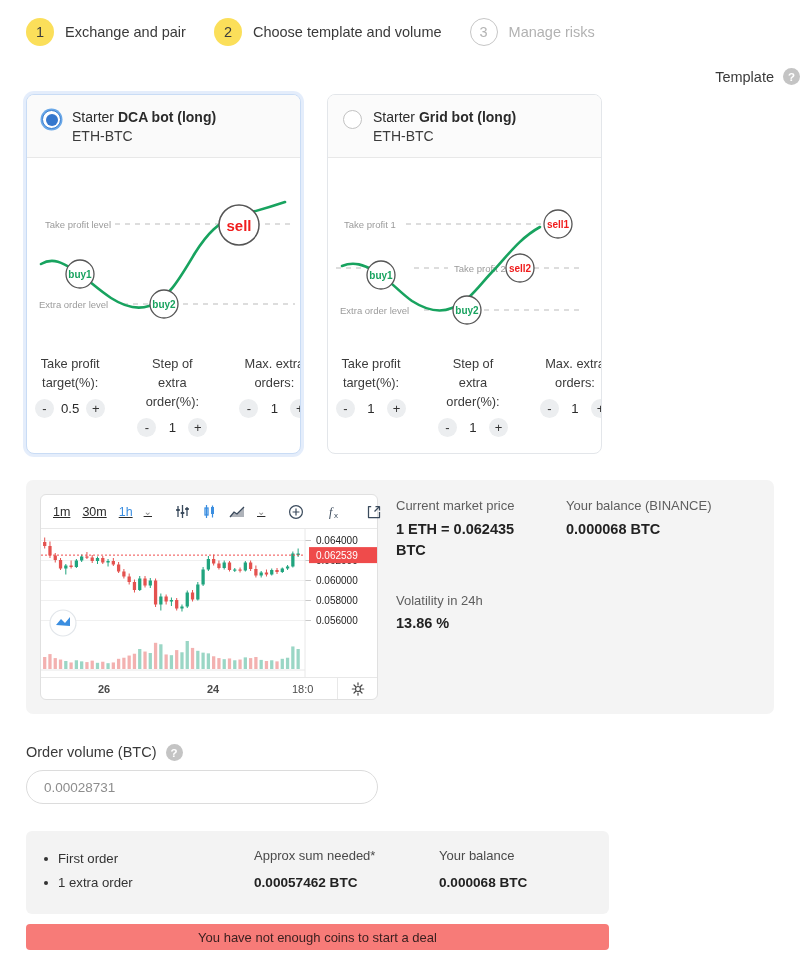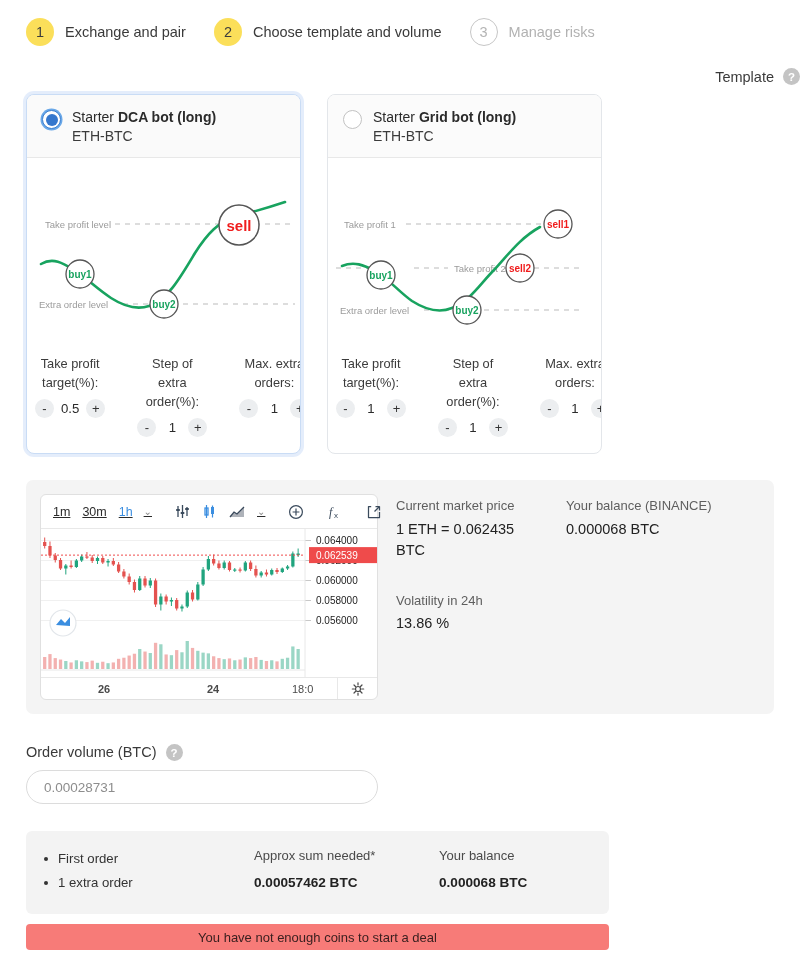--- a/index.html
+++ b/index.html
@@ -127,21 +127,21 @@
     position: absolute; right: 0; top: 0; bottom: 0; width: 40px;
     border-left: 1px solid #e8e8e8;
     display: flex; align-items: center; justify-content: center;
     cursor: pointer;
   }
 
   .market-info { padding-top: 2px; flex: 1; }
   .mi-row { display: flex; gap: 22px; }
   .mi-col { width: 148px; }
   .mi-label { font-size: 13px; color: #5e5e5e; line-height: 1.5; }
-  .mi-value { font-size: 14.5px; font-weight: normal; color: #222; line-height: 1.45; margin-top: 3px; }
+  .mi-value { font-size: 14.5px; font-weight: bold; color: #222; line-height: 1.45; margin-top: 3px; }
   .mi-vol { margin-top: 30px; }
 
   
   .ov-label {
     display: flex; gap: 9px;
     padding: 30px 0 9px 26px; font-size: 14.5px; color: #3a3a3a;
   }
   .ov-input {
     margin-left: 26px; width: 352px; height: 34px;
     border: 1px solid #dcdcdc; border-radius: 17px;

